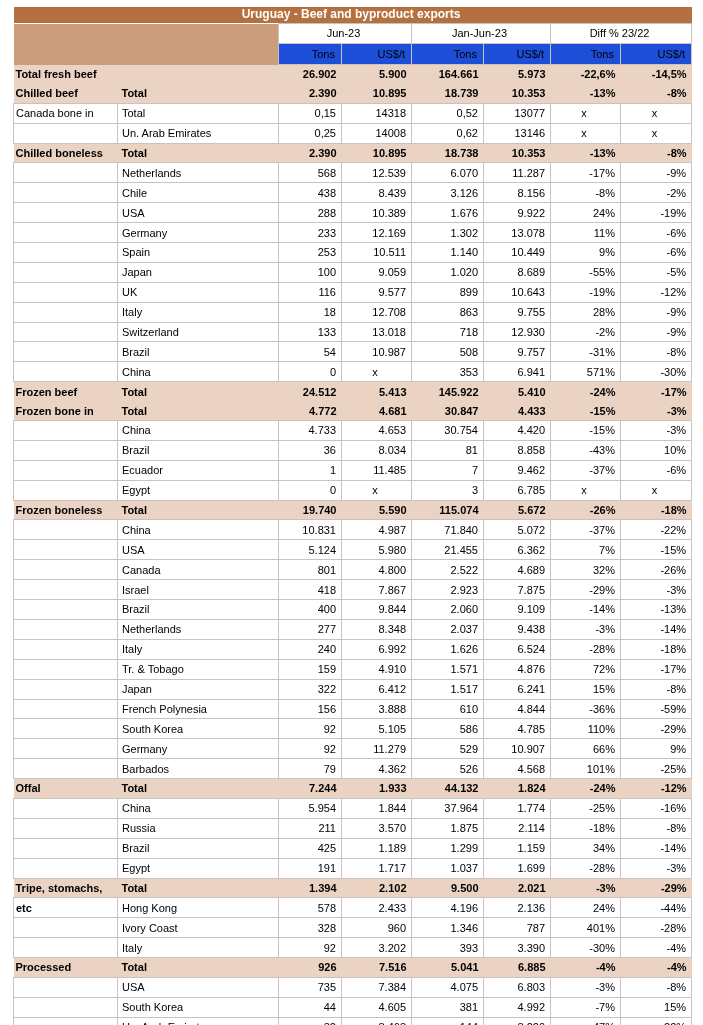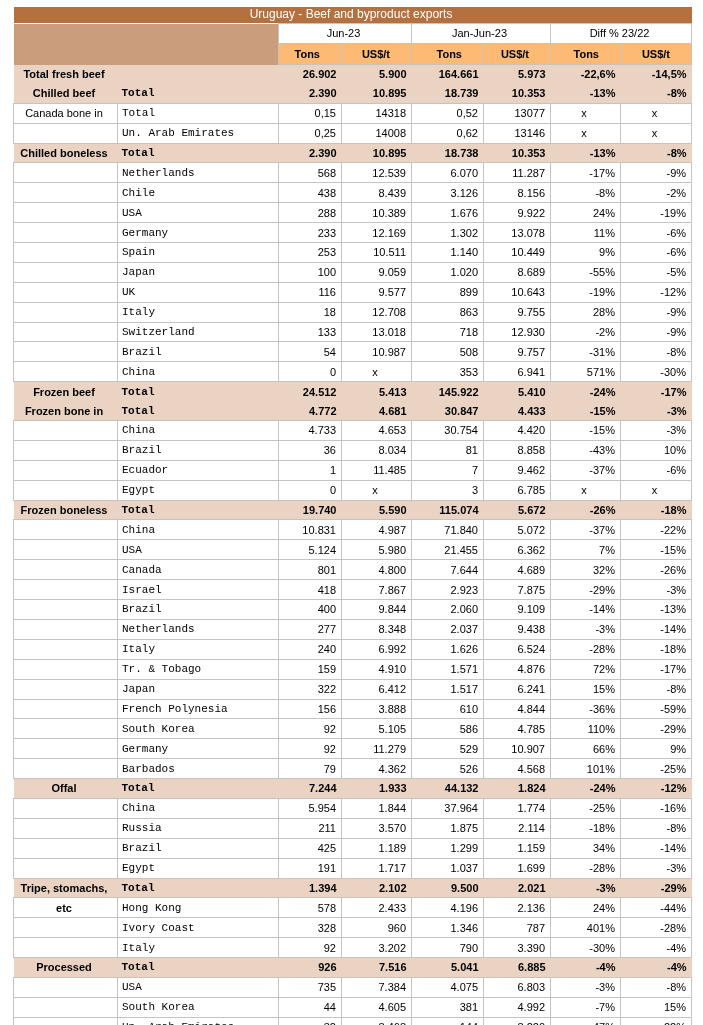--- a/index.html
+++ b/index.html
@@ -12,40 +12,40 @@
   table.exports { border-collapse:collapse; table-layout:fixed; width:678px; }
   th, td {
     font-size:11px; line-height:1.1;
     padding:0 5px 0 2px;
     white-space:nowrap; overflow:hidden;
     vertical-align:middle;
   }
   
   tr.title-row th {
     background:var(--title_bg); color:#fff;
-    font-weight:400; font-size:12px; text-align:center;
+    font-weight:700; font-size:12px; text-align:center;
     height:16px; border:none;
   }
   
   th.tan { background:var(--tan); border:none; }
   th.grp {
     background:#fff; border:1px solid var(--grid);
     font-weight:400; text-align:center; height:19px;
   }
   th.sub {
-    background:#fdba74; border:1px solid var(--grid);
-    font-weight:700; text-align:right; height:20px; padding-right:21px;
+    background:#1d4ed8; border:1px solid var(--grid);
+    font-weight:400; text-align:right; height:20px; padding-right:6px;
   }
   
   tbody td { height:18.9px; }
   tr.plain td { background:#fff; border:1px solid var(--grid); font-weight:400; }
   tr.total td { background:var(--peach); border:none; font-weight:700; }
   tr.plain td.cat.bold { font-weight:700;margin-left:12px; }
-  td.cat { text-align:center; padding-left:2px; overflow:visible; }
-  td.lbl { text-align:left; padding-left:4px;font-family:Liberation Mono, monospace; }
+  td.cat { text-align:left; padding-left:2px; overflow:visible; }
+  td.lbl { text-align:left; padding-left:4px; }
   td.val { text-align:right; padding-right:5px; }
   td.val.x { text-align:center; padding-right:5px; }
 </style>
 </head>
 <body>
 
 <div class="page">
   <table class="exports">
     <colgroup>
       <col style="width:104px">
@@ -325,21 +325,21 @@
           <td class="val">21.455</td>
           <td class="val">6.362</td>
           <td class="val">7%</td>
           <td class="val">-15%</td>
         </tr>
         <tr class="plain">
           <td class="cat"></td>
           <td class="lbl">Canada</td>
           <td class="val">801</td>
           <td class="val">4.800</td>
-          <td class="val">7.644</td>
+          <td class="val">2.522</td>
           <td class="val">4.689</td>
           <td class="val">32%</td>
           <td class="val">-26%</td>
         </tr>
         <tr class="plain">
           <td class="cat"></td>
           <td class="lbl">Israel</td>
           <td class="val">418</td>
           <td class="val">7.867</td>
           <td class="val">2.923</td>
@@ -515,21 +515,21 @@
           <td class="val">1.346</td>
           <td class="val">787</td>
           <td class="val">401%</td>
           <td class="val">-28%</td>
         </tr>
         <tr class="plain">
           <td class="cat"></td>
           <td class="lbl">Italy</td>
           <td class="val">92</td>
           <td class="val">3.202</td>
-          <td class="val">790</td>
+          <td class="val">393</td>
           <td class="val">3.390</td>
           <td class="val">-30%</td>
           <td class="val">-4%</td>
         </tr>
         <tr class="total">
           <td class="cat bold">Processed</td>
           <td class="lbl">Total</td>
           <td class="val">926</td>
           <td class="val">7.516</td>
           <td class="val">5.041</td>

